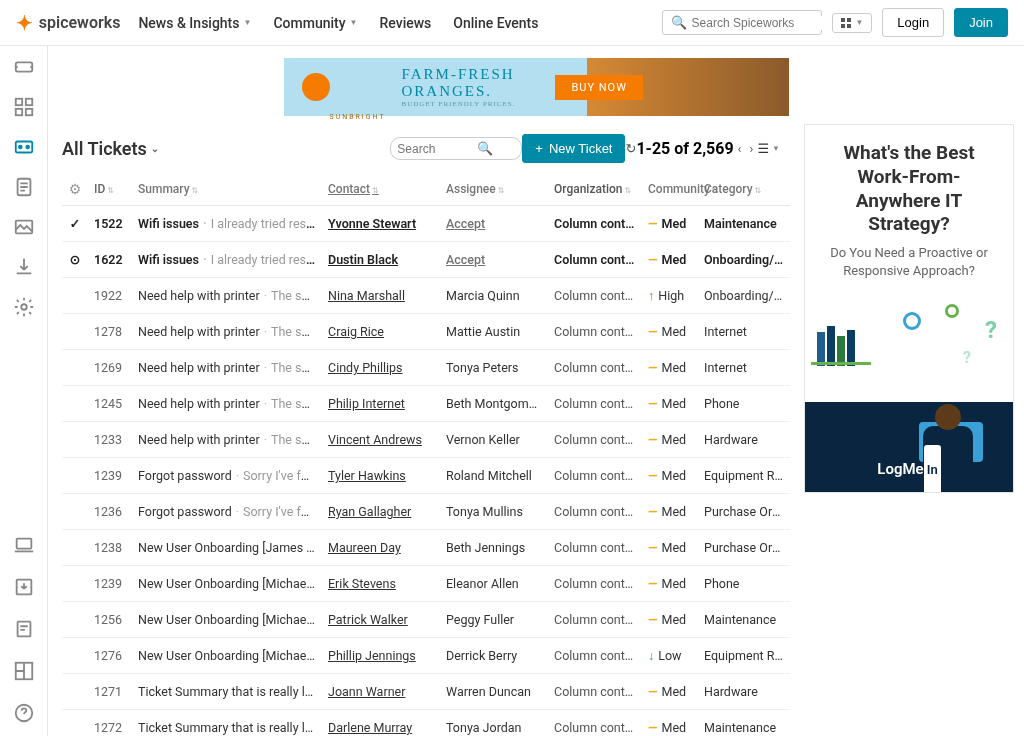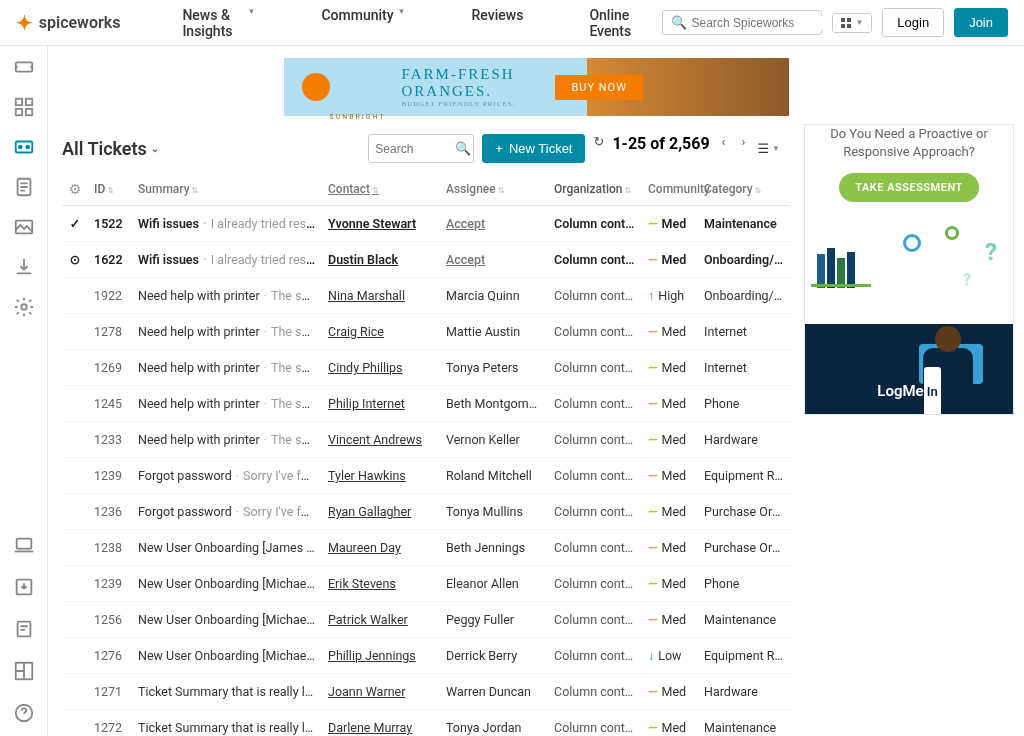--- a/index.html
+++ b/index.html
@@ -1,21 +1,21 @@
 <!DOCTYPE html>
 <html><head>
 <meta charset="utf-8">
 <style>
 * { margin: 0; padding: 0; box-sizing: border-box; }
 body { font-family: -apple-system, BlinkMacSystemFont, "Segoe UI", Roboto, Arial, sans-serif; font-size: 13px; color: #333; background: #fff; width: 1024px; height: 736px; overflow: hidden; }
 .topbar { display: flex; align-items: center; height: 46px; padding: 0 16px; border-bottom: 1px solid #e5e5e5; gap: 18px; }
 .logo { display: flex; align-items: center; font-weight: 600; font-size: 16px; color: #444; }
 .logo-icon { color: #f57c00; margin-right: 6px; font-size: 20px; }
 .nav-links { display: flex; gap: 22px; font-size: 14px; color: #333; font-weight: 500; }
-.nav-item { cursor: pointer; display: flex; align-items: flex-start; gap: 4px; margin-left: 44px; }
+.nav-item { cursor: pointer; display: flex; align-items: center; gap: 4px; }
 .nav-caret { font-size: 8px; color: #888; }
 .topbar-right { margin-left: auto; display: flex; align-items: center; gap: 10px; }
 .search-box { display: flex; align-items: center; border: 1px solid #ccc; border-radius: 3px; padding: 4px 8px; width: 160px; background: #fff; }
 .search-box input { border: none; outline: none; font-size: 12px; flex: 1; }
 .apps-btn { display: flex; align-items: center; gap: 4px; padding: 4px 8px; border: 1px solid #ccc; border-radius: 3px; cursor: pointer; }
 .apps-grid { display: grid; grid-template-columns: repeat(2, 4px); grid-template-rows: repeat(2, 4px); gap: 2px; }
 .apps-grid span { background: #555; }
 .btn { padding: 6px 14px; border-radius: 3px; cursor: pointer; font-size: 13px; font-weight: 500; border: 1px solid #ccc; background: #fff; }
 .btn-primary { background: #008aa6; color: #fff; border-color: #008aa6; }
 .btn-teal { background: #008aa6; color: #fff; border-color: #008aa6; }
@@ -27,24 +27,24 @@
 .main { flex: 1; display: flex; flex-direction: column; overflow: hidden; }
 .ad-banner { margin: 12px auto 8px; width: 505px; height: 58px; background: linear-gradient(90deg, #b3dff1 0%, #b3dff1 60%, #d68934 60%, #8b5a2b 100%); display: flex; align-items: center; padding: 0 18px; position: relative; }
 .ad-sun { width: 28px; height: 28px; border-radius: 50%; background: #f57c00; margin-right: 12px; }
 .ad-sun-text { font-size: 7px; color: #ab6a0e; letter-spacing: 2px; position: absolute; top: 40px; left: 28px; }
 .ad-text { color: #008aa6; font-family: Georgia, serif; letter-spacing: 2px; margin-left: 60px; }
 .ad-text .t1 { font-size: 15px; font-weight: 500; }
 .ad-text .t2 { font-size: 7px; letter-spacing: 1px; color: #5a9aac; }
 .ad-buy { background: #f57c00; color: #fff; padding: 6px 16px; font-size: 11px; letter-spacing: 1px; margin-left: 40px; cursor: pointer; }
 .content-row { display: flex; flex: 1; overflow: hidden; }
 .tickets { flex: 1; display: flex; flex-direction: column; overflow: hidden; padding-left: 14px; }
-.tickets-header { display: flex; padding: 10px 10px 10px 0; gap: 8px; }
+.tickets-header { display: flex; align-items: center; padding: 10px 10px 10px 0; gap: 0; }
 .tickets-title { font-size: 18px; font-weight: 600; display: flex; align-items: center; gap: 4px; cursor: pointer; }
 .tickets-title .caret { font-size: 10px; color: #666; }
-.inline-search { margin-left: auto; display: flex; align-items: center; border: 1px solid #ccc; border-radius: 3px; padding: 3px 6px; width: 106px; }
+.inline-search { margin-left: auto; display: flex; align-items: center; border: 1px solid #ccc; border-radius: 10px; padding: 3px 6px; width: 132px; }
 .inline-search input { border: none; outline: none; font-size: 12px; width: 80px; }
 .new-ticket-btn { display: flex; align-items: center; gap: 6px; padding: 6px 12px; }
 .refresh-icon { cursor: pointer; color: #555; }
 .pager-text { font-size: 16px; color: #000000; font-weight: bold; }
 .pager-arrow { cursor: pointer; color: #555; padding: 0 4px; }
 .view-toggle { cursor: pointer; display: flex; align-items: center; gap: 3px; }
 .table-wrap { flex: 1; overflow-y: auto; }
 table { width: 100%; border-collapse: collapse; table-layout: fixed; }
 thead th { text-align: left; font-size: 12px; font-weight: 500; color: #777; padding: 8px 6px; border-bottom: 1px solid #e5e5e5; white-space: nowrap; }
 thead th .sort { font-size: 8px; color: #bbb; margin-left: 2px; }
@@ -418,22 +418,22 @@
                   <td class="col-priority"><span class="pri-dash">—</span>Med</td>
                   <td class="col-category">Maintenance</td>
                 </tr>
               </tbody>
           </table>
         </div>
       </div>
 
       <div class="right-ad">
         <div class="right-ad-card">
+          <h2>What's the Best Work-From-Anywhere IT Strategy?</h2>
           <p>Do You Need a Proactive or Responsive Approach?</p>
-          <div class="assess-btn">TAKE ASSESSMENT</div>
           <div class="illus">
             <div class="circ1"></div>
             <div class="circ2"></div>
             <div class="q1">?</div>
             <div class="q2">?</div>
             <div class="books">
                 <span></span>
                 <span></span>
                 <span></span>
                 <span></span>

